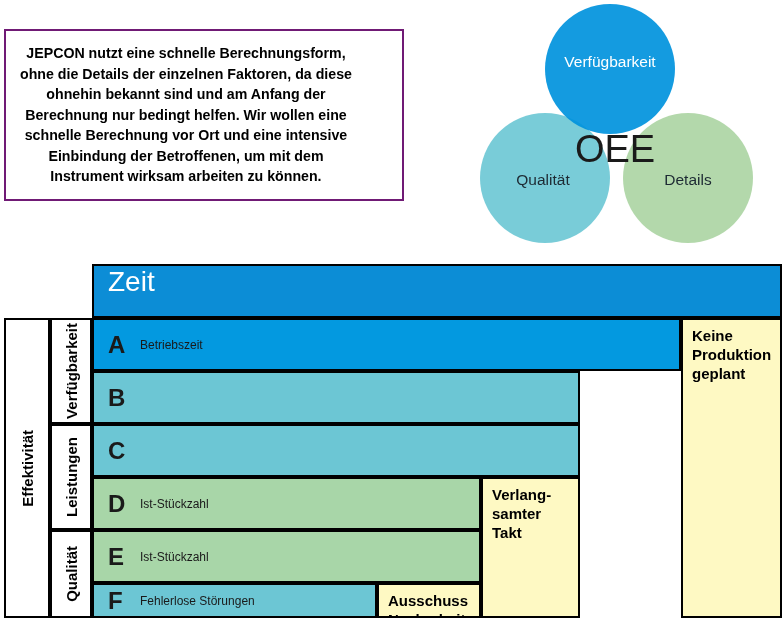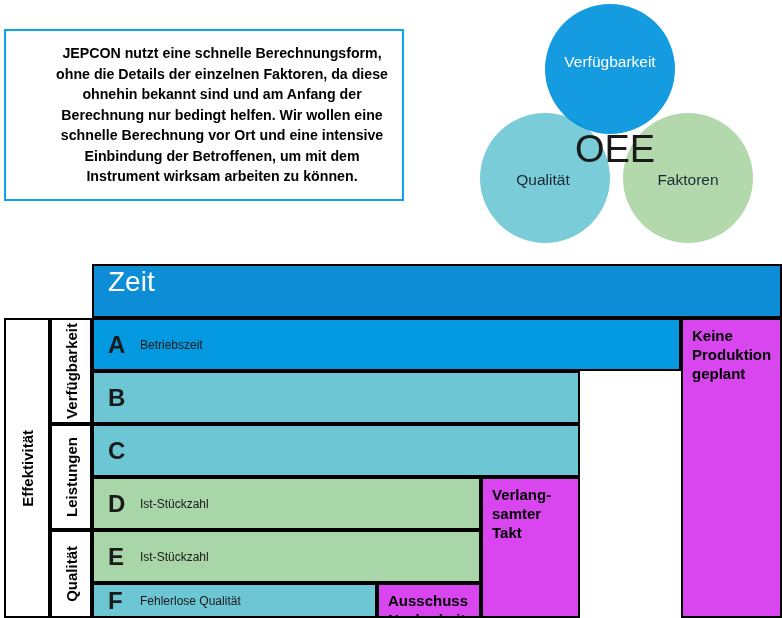--- a/index.html
+++ b/index.html
@@ -15,26 +15,26 @@
     font-family: "Liberation Sans", sans-serif;
   }
 
   
   #info-box {
     position: absolute;
     left: 4px;
     top: 29px;
     width: 400px;
     height: 172px;
-    border: 2px solid #0ea5e9;
+    border: 2px solid #701a75;
     box-sizing: border-box;
     background: #ffffff;
     display: flex;
     align-items: center;
-    justify-content: flex-end;
+    justify-content: flex-start;
   }
   #info-box-text {
     font-family: "Liberation Sans", sans-serif;
     font-weight: bold;
     font-size: 14.2px;
     line-height: 20.5px;
     text-align: center;
     color: #000000;
     padding: 0 14px;
     white-space: pre-line;
@@ -162,21 +162,21 @@
   
   #row-a { left: 92px; top: 56px;  width: 589px; height: 53px; background: #0399e0; }
   #row-b { left: 92px; top: 109px; width: 488px; height: 53px; background: #6cc6d4; }
   #row-c { left: 92px; top: 162px; width: 488px; height: 53px; background: #6cc6d4; }
   #row-d { left: 92px; top: 215px; width: 389px; height: 53px; background: #a8d6a8; }
   #row-e { left: 92px; top: 268px; width: 389px; height: 53px; background: #a8d6a8; }
   #row-f { left: 92px; top: 321px; width: 285px; height: 35px; background: #6cc6d4; }
 
   
   .panel {
-    background: #d946ef;
+    background: #fef9c3;
     padding: 6px 9px;
     font-family: "Liberation Sans", sans-serif;
     font-weight: bold;
     font-size: 15px;
     line-height: 19px;
     color: #000000;
     white-space: pre-line;
   }
   #panel-no-production { left: 681px; top: 56px;  width: 101px; height: 300px; }
   #panel-disruptions   { left: 580px; top: 109px; width: 101px; height: 247px; }
@@ -220,21 +220,21 @@
 Instrument wirksam arbeiten zu können.</div>
 </div>
 
 <div id="venn">
   <div class="venn-circle" id="venn-circle-quality"></div>
   <div class="venn-circle" id="venn-circle-performance"></div>
   <div class="venn-circle" id="venn-circle-availability"></div>
 
   <div class="venn-label" id="venn-label-availability">Verfügbarkeit</div>
   <div class="venn-label" id="venn-label-quality">Qualität</div>
-  <div class="venn-label" id="venn-label-performance">Faktoren</div>
+  <div class="venn-label" id="venn-label-performance">Details</div>
   <div class="venn-label" id="venn-label-oee">OEE</div>
 </div>
 
 <div id="table-block">
 
   <div class="cell" id="header-zeit">
     <span id="header-zeit-label">Zeit</span>
   </div>
 
   <div class="vcell" id="vcol-effektivitaet">
@@ -263,21 +263,21 @@
   <div class="cell rowcell" id="row-d">
     <span class="row-letter">D</span>
     <span class="row-text">Ist-Stückzahl</span>
   </div>
   <div class="cell rowcell" id="row-e">
     <span class="row-letter">E</span>
     <span class="row-text">Ist-Stückzahl</span>
   </div>
   <div class="cell rowcell" id="row-f">
     <span class="row-letter">F</span>
-    <span class="row-text">Fehlerlose Qualität</span>
+    <span class="row-text">Fehlerlose Störungen</span>
   </div>
 
   <div class="cell panel" id="panel-no-production">Keine
 Produktion
 geplant</div>
   <div class="cell panel" id="panel-slow-cycle">Verlang-
 samter Takt</div>
   <div class="cell panel" id="panel-scrap">Ausschuss
 Nacharbeit</div>
 

